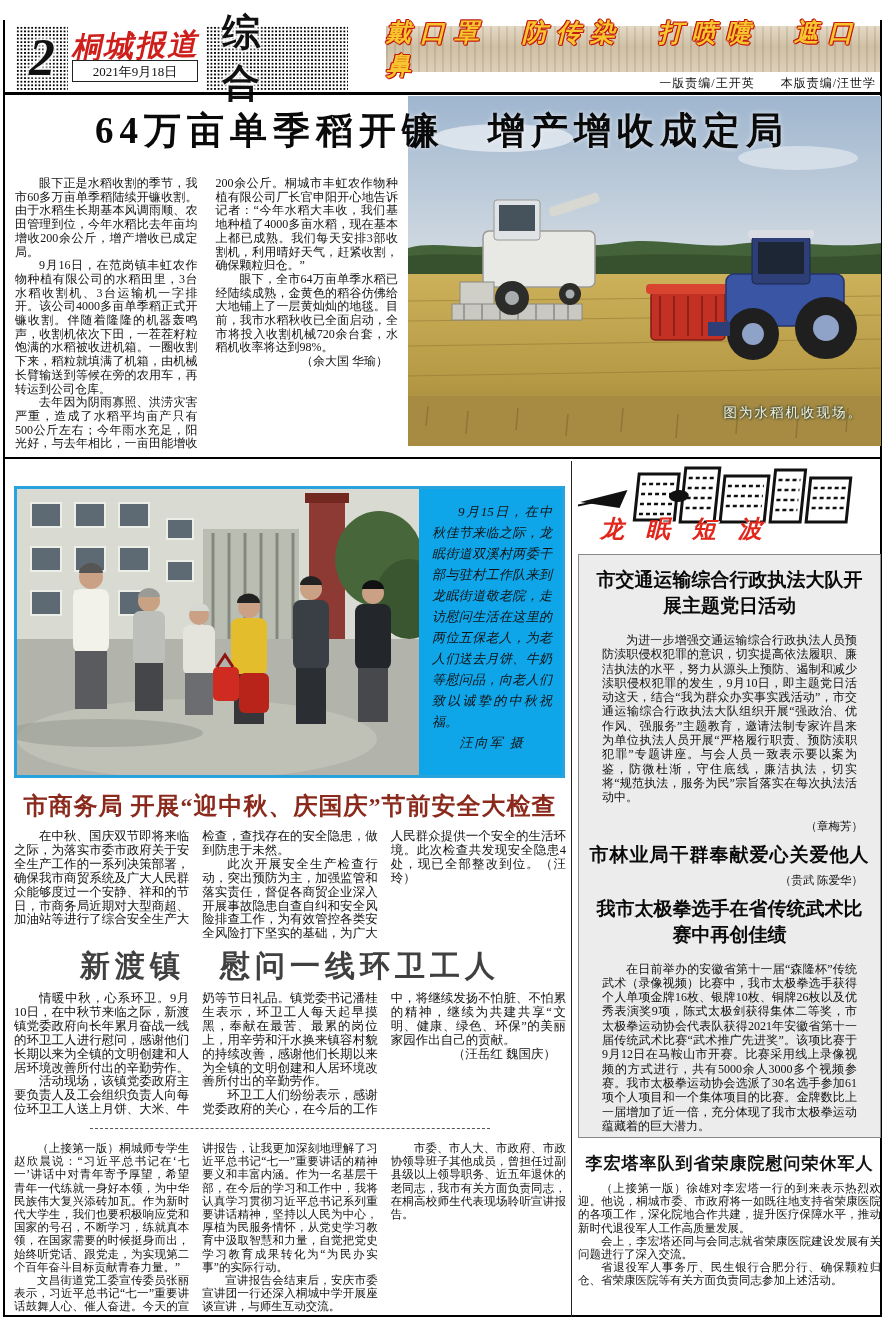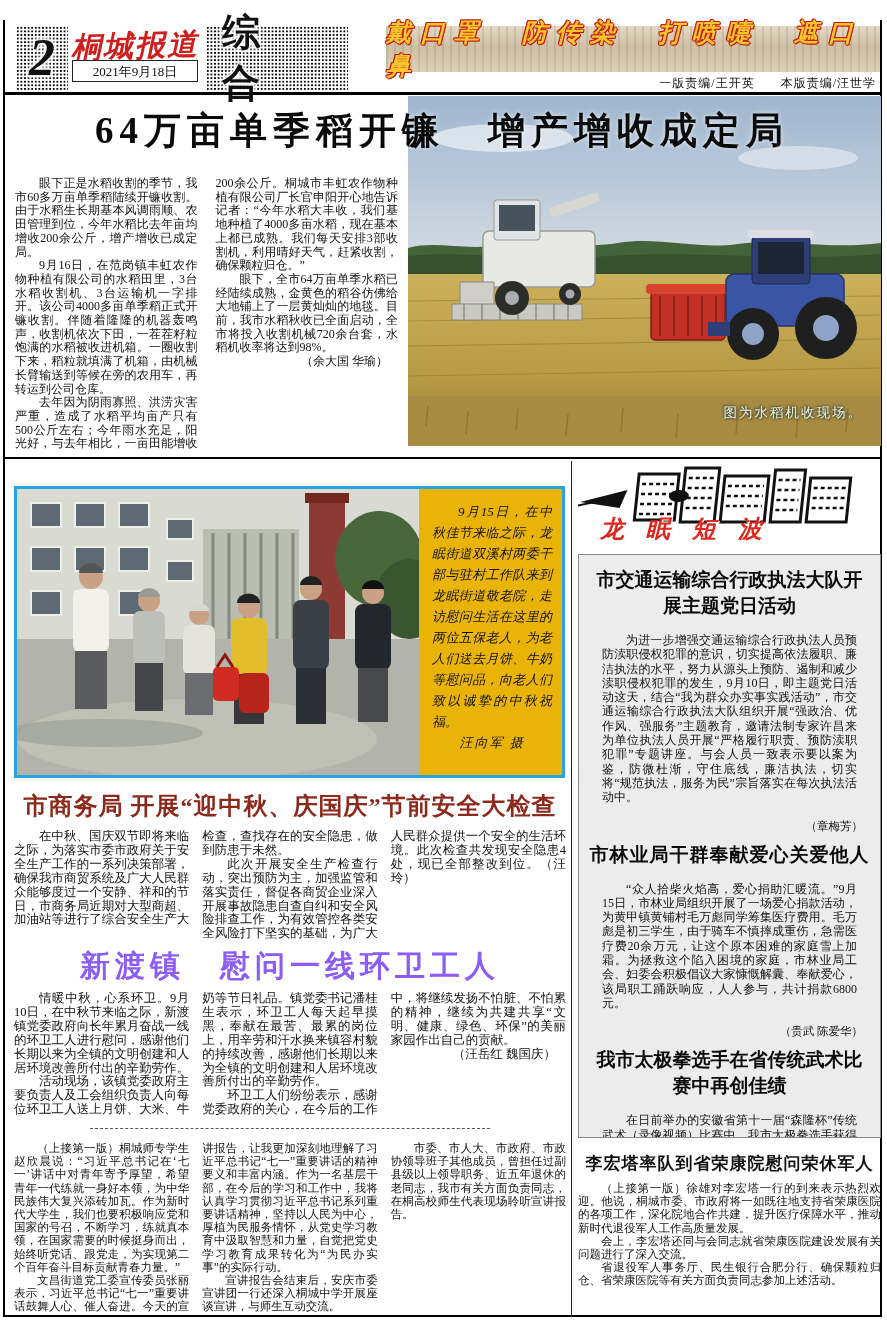--- a/index.html
+++ b/index.html
@@ -44,36 +44,36 @@
   .body-cols p{margin:0;text-indent:2em;}
   .byline-line{text-align:right;padding-right:10px;}
   .lead-cols{left:15px;top:177px;width:383px;height:279px;column-count:2;column-gap:18px;
              font-size:12px;line-height:13.7px;}
 
   .mid-rule{left:3px;top:457px;width:879px;height:2px;background:#000;}
   .v-rule{left:571px;top:461px;width:1px;height:856px;background:#222;}
 
   
   .photo-box{left:14px;top:486px;width:551px;height:292px;border:3px solid #29a3dd;box-sizing:border-box;
-             display:flex;background:#eab308;}
+             display:flex;background:#0ea5e9;}
   .photo-box .pic{width:402px;height:100%;flex:none;overflow:hidden;}
   .photo-box .cap{flex:1;padding:12px 10px 6px 13px;font-size:13px;line-height:21px;font-style:italic;
                   text-align:justify;box-sizing:border-box;}
   .photo-box .cap p{margin:0;text-indent:2em;}
   .photo-credit{text-align:center;letter-spacing:2px;}
 
   
   .commerce-headline{left:14px;top:790px;width:552px;text-align:center;font-size:24px;font-weight:900;
                      color:#8b2a1c;letter-spacing:1px;}
   .commerce-cols{left:14px;top:830px;width:552px;height:116px;column-count:3;column-gap:13px;
                  font-size:12.5px;line-height:13.9px;}
 
   
   .xindu-headline{left:14px;top:946px;width:552px;text-align:center;font-size:30px;font-weight:900;
-                  letter-spacing:5px;color:#8b5cf6;}
+                  letter-spacing:5px;color:#404040;}
   .xindu-cols{left:14px;top:992px;width:552px;height:128px;column-count:3;column-gap:13px;
               font-size:12.5px;line-height:13.9px;}
 
   .dashed-divider{left:90px;top:1128px;width:400px;border-top:1.5px dashed #555;}
 
   .cont-cols{left:14px;top:1142px;width:552px;height:176px;column-count:3;column-gap:13px;
              font-size:11.5px;line-height:13.2px;}
 
   
   .rightcol{left:578px;top:466px;width:303px;}
@@ -348,23 +348,20 @@
     <div class="graybox">
       <div>
         <div class="brief-h size-s">市交通运输综合行政执法大队开展主题党日活动</div>
         <div class="brief-b">
           <p>为进一步增强交通运输综合行政执法人员预防渎职侵权犯罪的意识，切实提高依法履职、廉洁执法的水平，努力从源头上预防、遏制和减少渎职侵权犯罪的发生，9月10日，即主题党日活动这天，结合“我为群众办实事实践活动”，市交通运输综合行政执法大队组织开展“强政治、优作风、强服务”主题教育，邀请法制专家许昌来为单位执法人员开展“严格履行职责、预防渎职犯罪”专题讲座。与会人员一致表示要以案为鉴，防微杜渐，守住底线，廉洁执法，切实将“规范执法，服务为民”宗旨落实在每次执法活动中。</p>
         </div>
         <div class="brief-byline">（章梅芳）</div>
       </div>
       <div>
         <div class="brief-h size-m">市林业局干群奉献爱心关爱他人</div>
-        <div class="brief-b">
-          <p>“众人拾柴火焰高，爱心捐助汇暖流。”9月15日，市林业局组织开展了一场爱心捐款活动，为黄甲镇黄铺村毛万彪同学筹集医疗费用。毛万彪是初三学生，由于骑车不慎摔成重伤，急需医疗费20余万元，让这个原本困难的家庭雪上加霜。为拯救这个陷入困境的家庭，市林业局工会、妇委会积极倡议大家慷慨解囊、奉献爱心，该局职工踊跃响应，人人参与，共计捐款6800元。</p>
-        </div>
         <div class="brief-byline">（贵武 陈爱华）</div>
       </div>
       <div>
         <div class="brief-h size-s">我市太极拳选手在省传统武术比赛中再创佳绩</div>
         <div class="brief-b">
           <p>在日前举办的安徽省第十一届“森隆杯”传统武术（录像视频）比赛中，我市太极拳选手获得个人单项金牌16枚、银牌10枚、铜牌26枚以及优秀表演奖9项，陈式太极剑获得集体二等奖，市太极拳运动协会代表队获得2021年安徽省第十一届传统武术比赛“武术推广先进奖”。该项比赛于9月12日在马鞍山市开赛。比赛采用线上录像视频的方式进行，共有5000余人3000多个视频参赛。我市太极拳运动协会选派了30名选手参加61项个人项目和一个集体项目的比赛。金牌数比上一届增加了近一倍，充分体现了我市太极拳运动蕴藏着的巨大潜力。</p>
         </div>
         <div class="brief-byline">（全春 汪桂云）</div>
       </div>
     </div>

